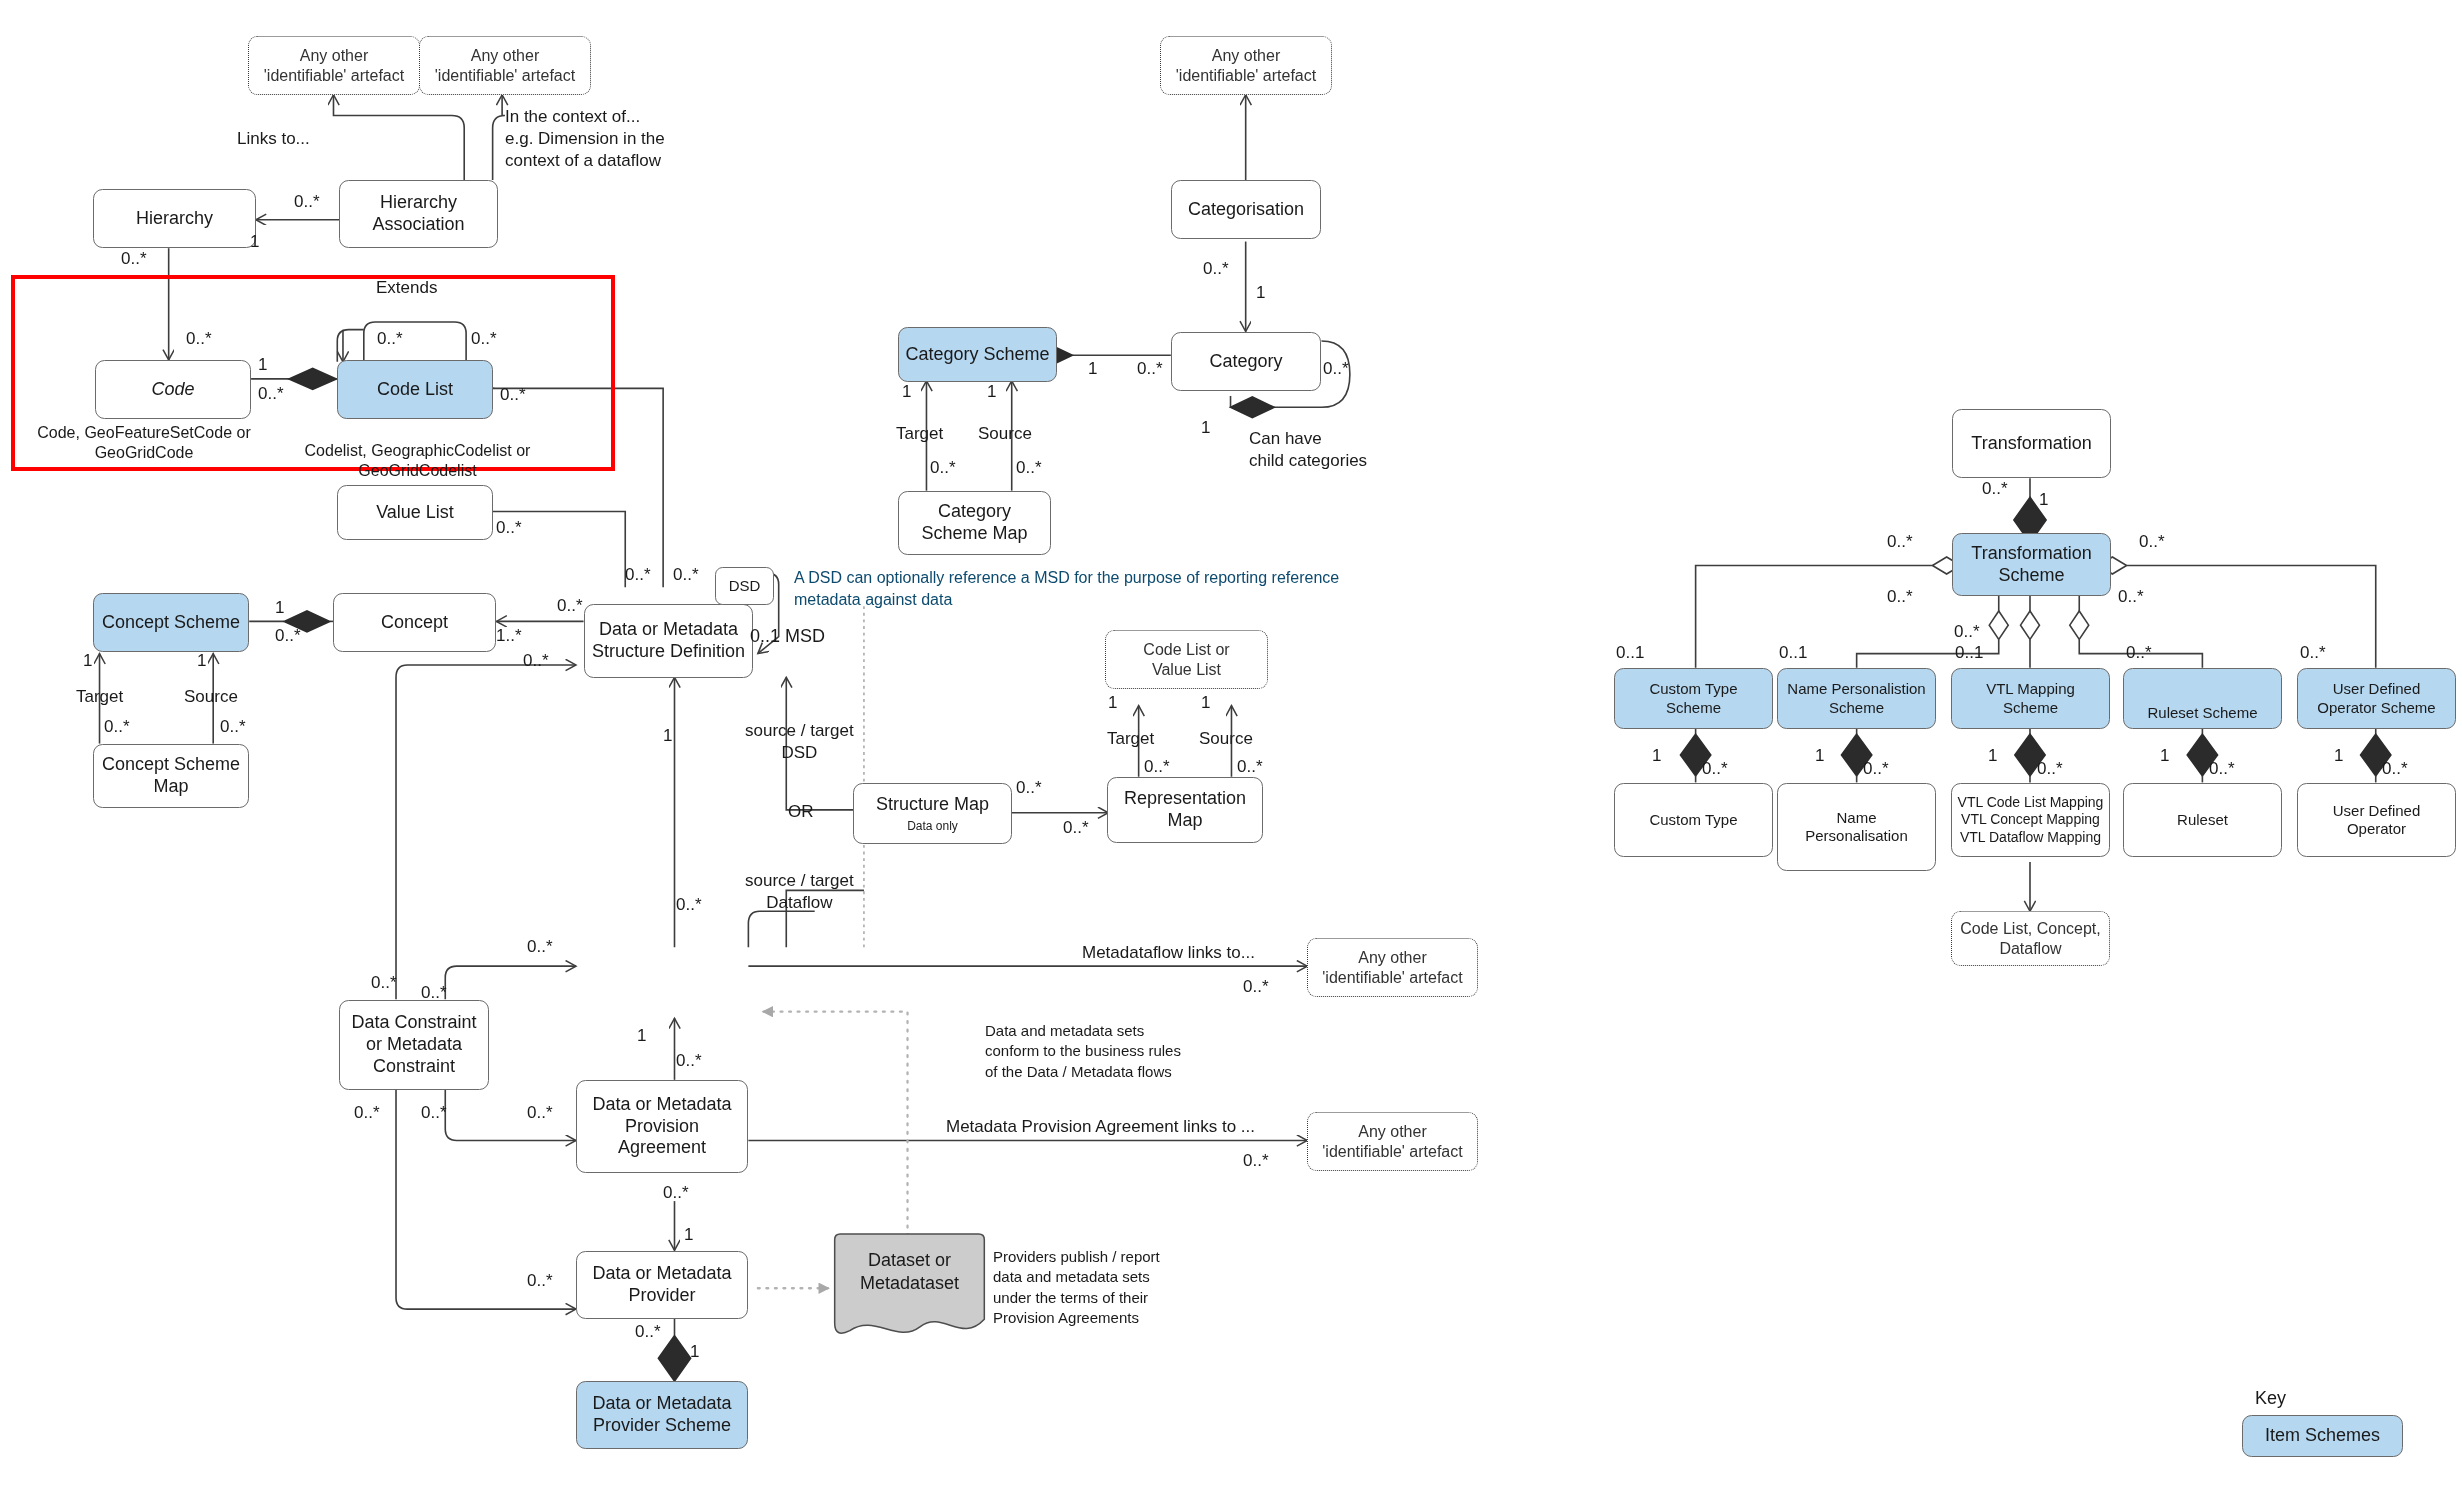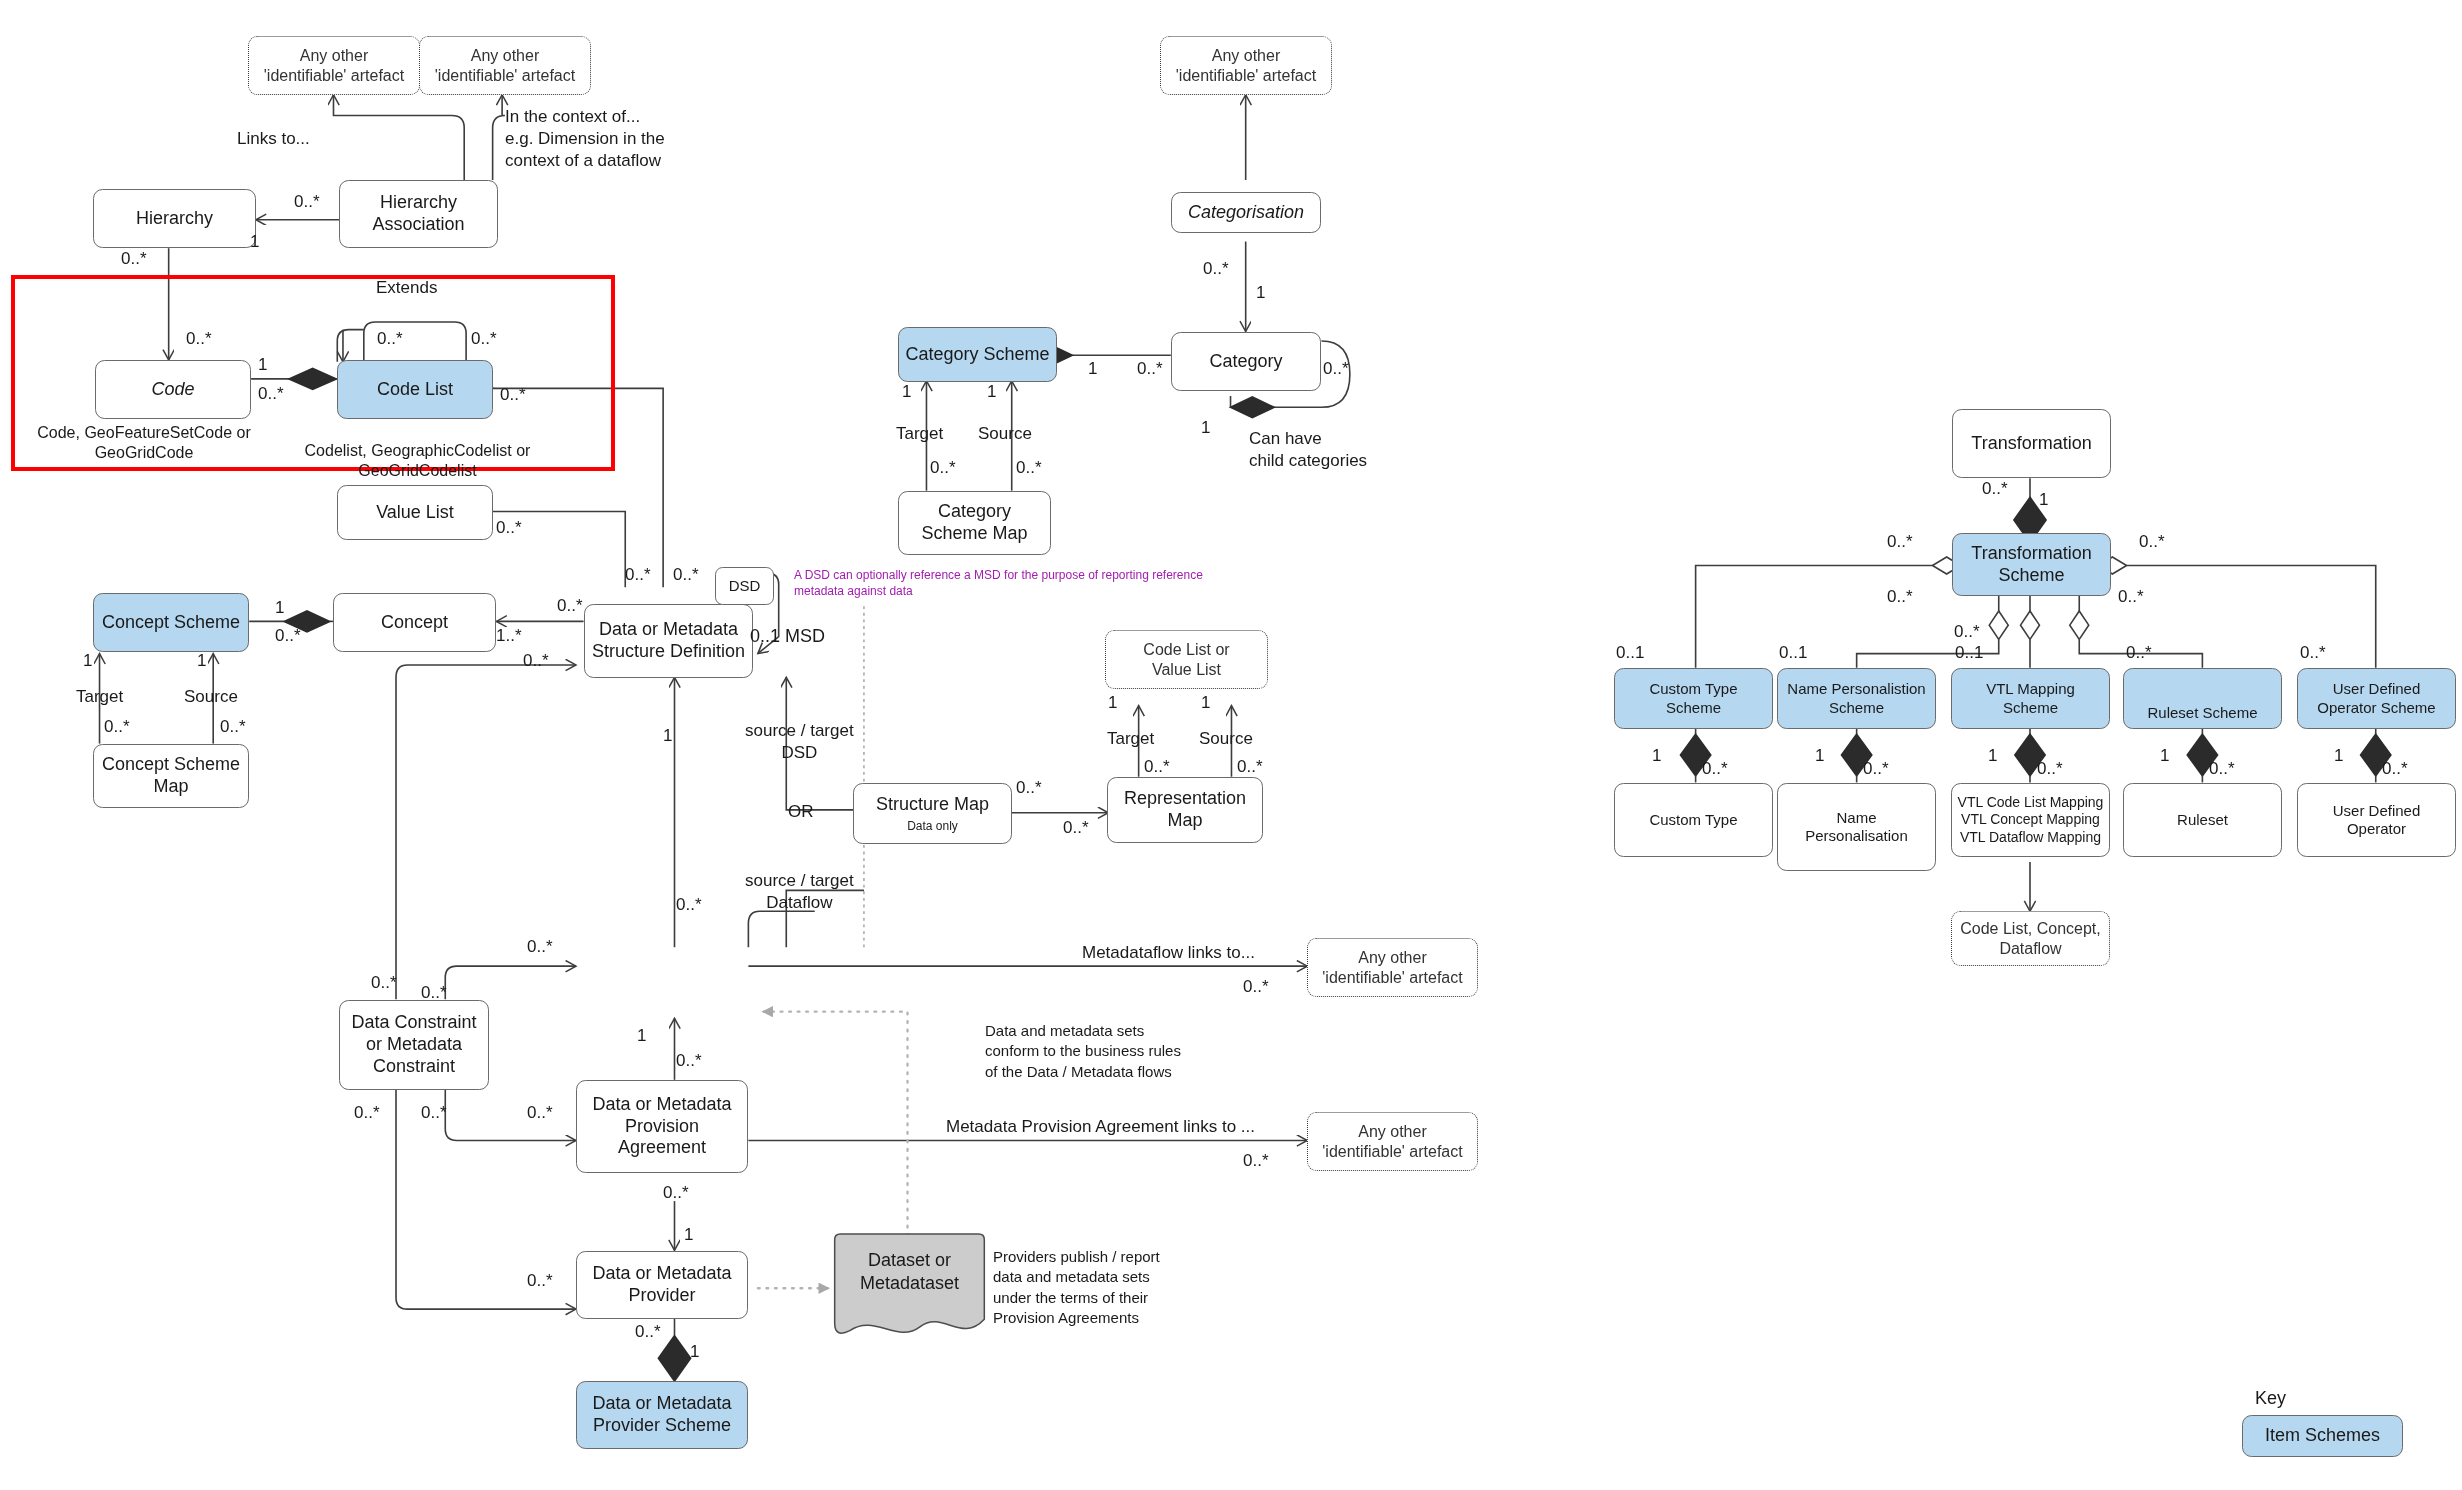--- a/index.html
+++ b/index.html
@@ -35,21 +35,21 @@
 
   .lbl{
     position:absolute;
     font-size:17px;
     color:#1a1a1a;
     white-space:pre;
     z-index:4;
     line-height:1.25;
   }
   .lbl.mult{font-size:17px;}
-  .lbl.note{font-size:12px;color:#a21caf;}
+  .lbl.note{font-size:16px;color:#0c4a6e;}
   .lbl.note-sm{font-size:15px;color:#1a1a1a;}
   .lbl.key{font-size:18px;}
 
   #redbox{
     position:absolute;
     border:4.7px solid #ff0000;
     background:transparent;
     z-index:1;
     box-sizing:border-box;
   }
@@ -265,21 +265,21 @@
 
   <div class="node" style="left:584px;top:604px;width:169px;height:74px;">
     <span style="white-space:pre-line;">Data or Metadata
 Structure Definition</span>
   </div>
 
   <div class="node small" style="left:715px;top:567px;width:59px;height:38px;border-radius:7.6px;border-color:#6b6b6b;">
     <span>DSD</span>
   </div>
 
-  <div class="node" style="left:1171px;top:192px;width:150px;height:41px;font-style:italic;">
+  <div class="node" style="left:1171px;top:180px;width:150px;height:59px;">
     <span style="white-space:pre-line;">Categorisation</span>
   </div>
   <div class="node" style="left:1171px;top:332px;width:150px;height:59px;">
     <span style="white-space:pre-line;">Category</span>
   </div>
   <div class="node blue" style="left:898px;top:327px;width:159px;height:55px;">
     <span style="white-space:pre-line;">Category Scheme</span>
   </div>
   <div class="node" style="left:898px;top:491px;width:153px;height:64px;">
     <span style="white-space:pre-line;">Category

